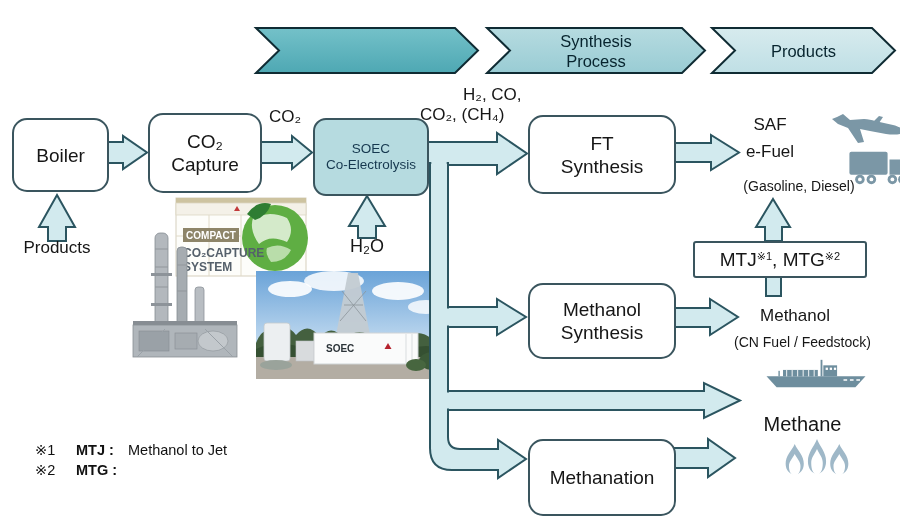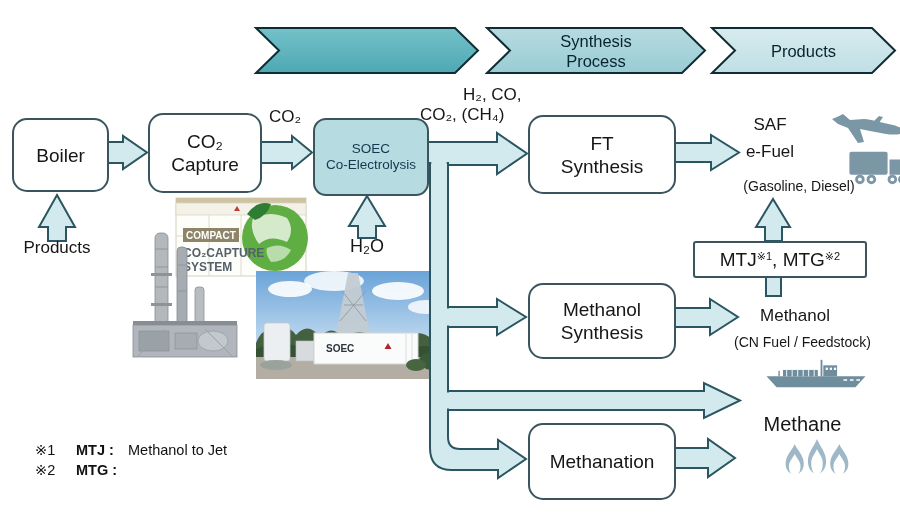--- a/index.html
+++ b/index.html
@@ -174,21 +174,21 @@
     <span>Co-Electrolysis</span>
   </div>
   <div class="box" style="left:528px;top:115px;width:144px;height:75px;">
     <span>FT</span>
     <span>Synthesis</span>
   </div>
   <div class="box" style="left:528px;top:283px;width:144px;height:72px;">
     <span>Methanol</span>
     <span>Synthesis</span>
   </div>
-  <div class="box" style="left:528px;top:423px;width:144px;height:73px;">
+  <div class="box" style="left:528px;top:439px;width:144px;height:73px;">
     <span>Methanation</span>
   </div>
   <div class="box mtj" style="left:693px;top:241px;width:170px;height:33px;">
     <span><span>MTJ</span><sup>※1</sup><span>, MTG</span><sup>※2</sup></span>
   </div>
 
   <div class="lbl f17" style="left:7px;top:238px;width:100px;">Products</div>
   <div class="lbl f18" style="left:327px;top:236px;width:80px;">H₂O</div>
   <div class="lbl f17" style="left:255px;top:107px;width:60px;">CO₂</div>
   <div class="lbl f17 left" style="left:420px;top:85px;width:120px;">

